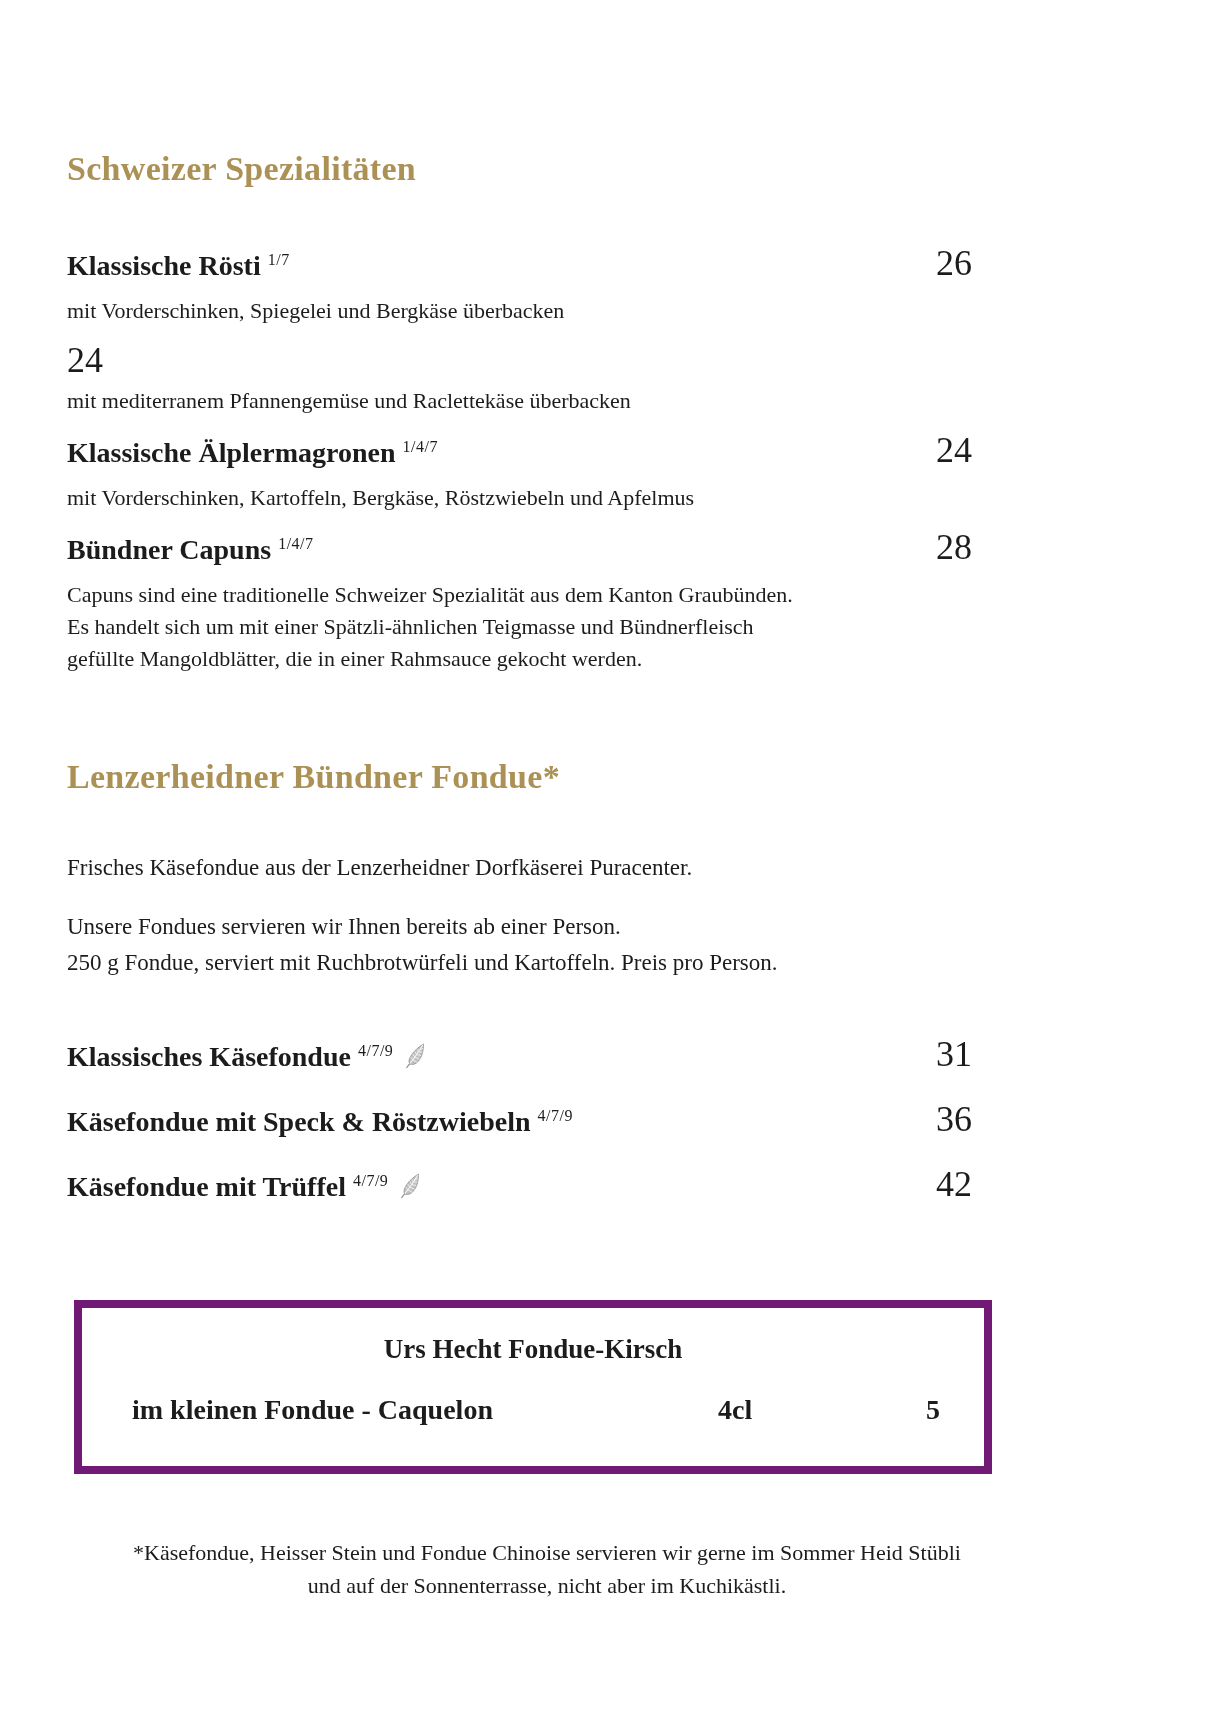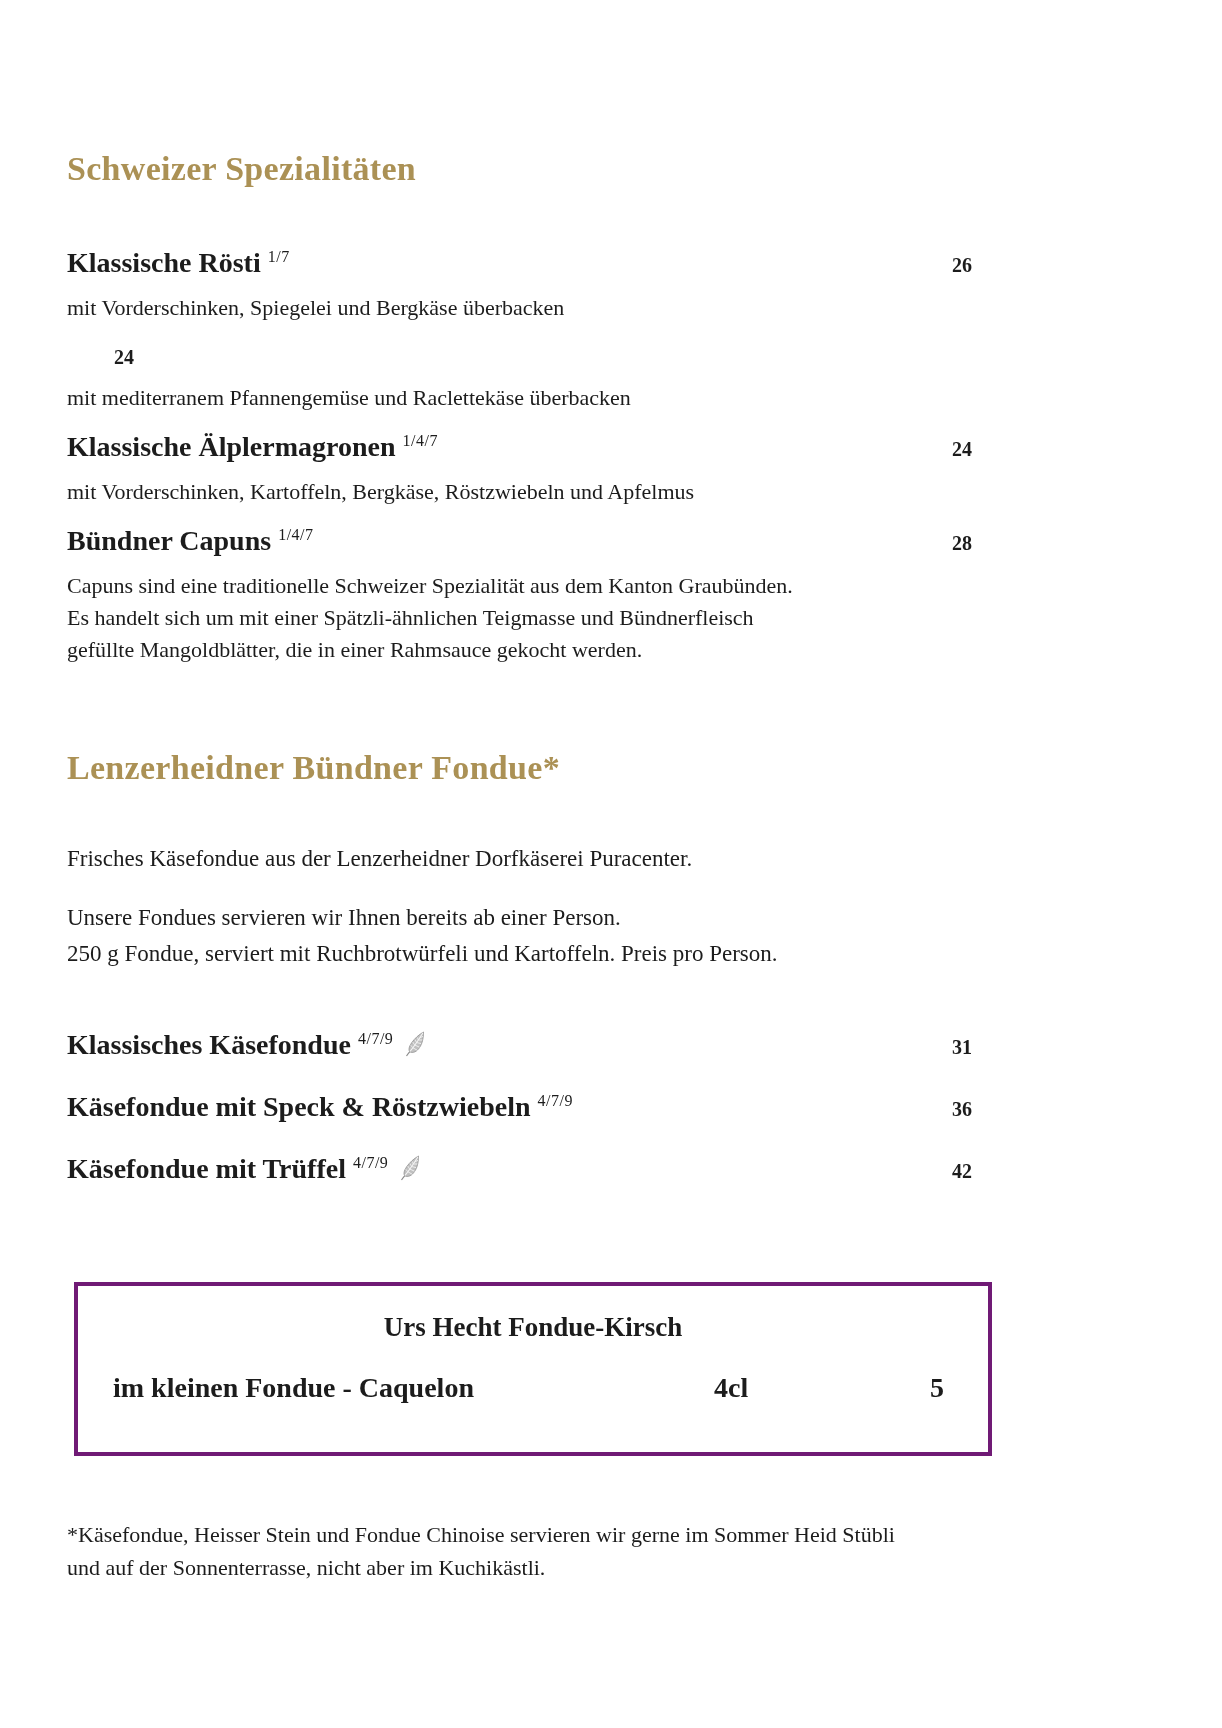--- a/index.html
+++ b/index.html
@@ -41,21 +41,21 @@
   .item-left { display: inline-flex; align-items: baseline; }
   .item-head sup {
     font-size: 16px;
     font-weight: 400;
     vertical-align: super;
     position: relative;
     top: -10px;
     margin-left: 7px;
     letter-spacing: 0.5px;
   }
-  .price { font-size: 20px; font-weight: 700; margin-left: 47px; }
+  .price { font-size: 36px; font-weight: 400; }
   .item-desc {
     font-size: 22px;
     line-height: 30px;
     margin-top: 8px;
     font-weight: 400;
   }
   .item-desc-lines { margin-top: 7px; font-size: 22px; line-height: 32px; }
 
   .leaf-icon {
     display: inline-block;
@@ -68,39 +68,40 @@
 
   .fondue-list { margin-top: 55px; }
   .fondue-item { margin-bottom: 22px; }
 
   .kirsch-box {
     box-sizing: border-box;
     position: relative;
     margin: 91px 0 0 7px;
     width: 918px;
     height: 174px;
-    border: 4px solid #701a75;
+    border: 8px solid #701a75;
     background: #ffffff;
   }
   .box-title {
     position: absolute;
     top: 26px; left: 0; right: 0;
     text-align: center;
     font-size: 27px;
     font-weight: 700;
   }
-  .box-name  { position: absolute; left: 35px;  top: 86px; font-size: 28px; font-weight: 700; }
+  .box-name  { position: absolute; left: 50px;  top: 86px; font-size: 28px; font-weight: 700; }
   .box-size  { position: absolute; left: 636px; top: 86px; font-size: 28px; font-weight: 700; }
   .box-price { position: absolute; right: 44px; top: 86px; font-size: 28px; font-weight: 700; }
 
   .footnote {
     margin-top: 62px;
     font-size: 22px;
     line-height: 33px;
     width: 960px;
+    text-align: center;
   }
 </style>
 </head>
 <body>
 
 <svg width="0" height="0" style="position:absolute">
   <defs>
     <g id="leaf-glyph">
       <path d="M3 25 C4.2 23.2 5.2 22 6.4 20.7" fill="none" stroke="#8c8c8c" stroke-width="1.2"></path>
       <path d="M20 1 C20 8 18.5 15 13.5 19.5 C10.5 22 7.5 21.8 6.2 20.6 C5 19.4 5.2 16 8 12 C11 7.5 15.5 3.5 20 1 Z" fill="#c0c0c0" stroke="#909090" stroke-width="0.8"></path>

